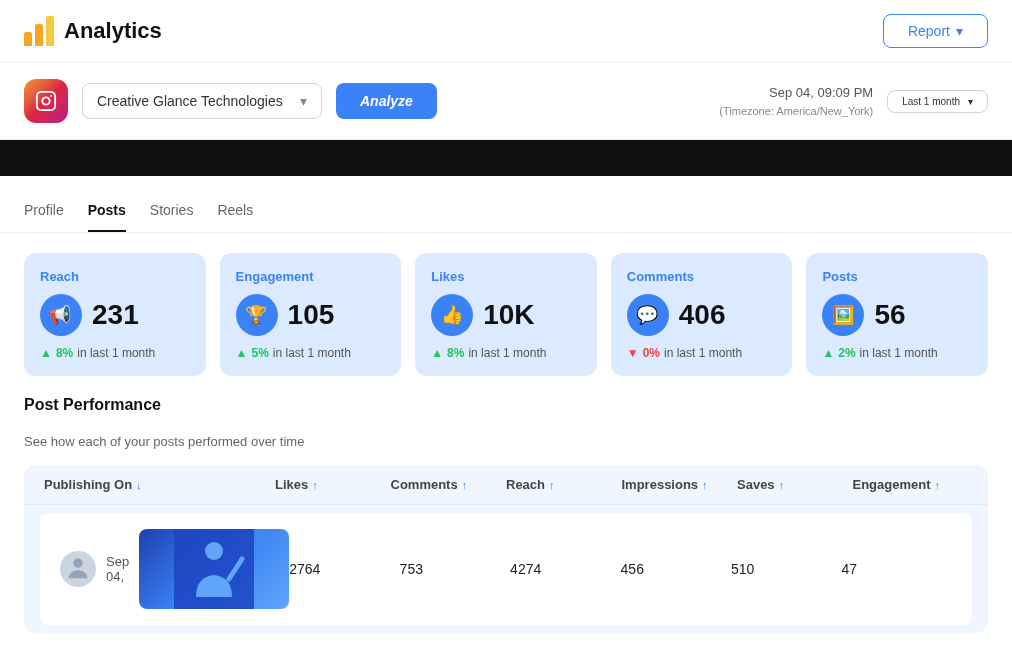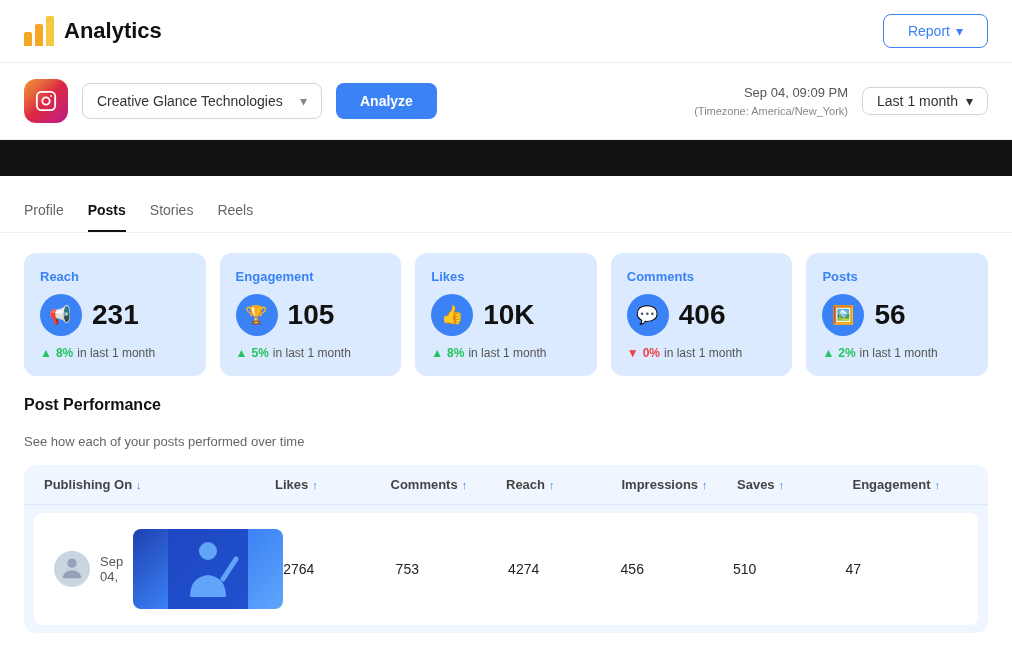--- a/index.html
+++ b/index.html
@@ -83,38 +83,39 @@
     .account-dropdown .chevron { color: #888; margin-left: 8px; }
     .analyze-btn {
       background: #3b82f6;
       color: #fff;
       border: none;
       padding: 10px 24px;
       border-radius: 8px;
       font-size: 14px;
       font-weight: 600;
       cursor: pointer;
+      font-style: italic;
     }
     .datetime-info {
       margin-left: auto;
       text-align: right;
       color: #555;
       font-size: 13px;
       line-height: 1.5;
     }
     .datetime-info .timezone { font-size: 11px; color: #888; }
     .period-dropdown {
       display: flex;
       align-items: center;
       border: 1.5px solid #d1d5db;
       border-radius: 8px;
       padding: 5px 14px;
       background: #fff;
       cursor: pointer;
-      font-size: 14px;
+      font-size: 10px;
       color: #333;
       gap: 8px;
       white-space: nowrap;
     }
 
     
     .black-bar {
       background: #111;
       height: 36px;
     }
@@ -229,21 +230,21 @@
       align-items: center;
       gap: 4px;
     }
     .sort-icon { color: #3b82f6; font-size: 11px; }
     .perf-table-row {
       display: grid;
       grid-template-columns: 2fr 1fr 1fr 1fr 1fr 1fr 1fr;
       padding: 16px 20px;
       align-items: center;
       background: #fff;
-      margin: 8px 10px;
+      margin: 8px 16px;
       border-radius: 8px;
     }
     .post-info {
       display: flex;
       align-items: center;
       gap: 10px;
     }
     .post-avatar {
       width: 36px;
       height: 36px;

